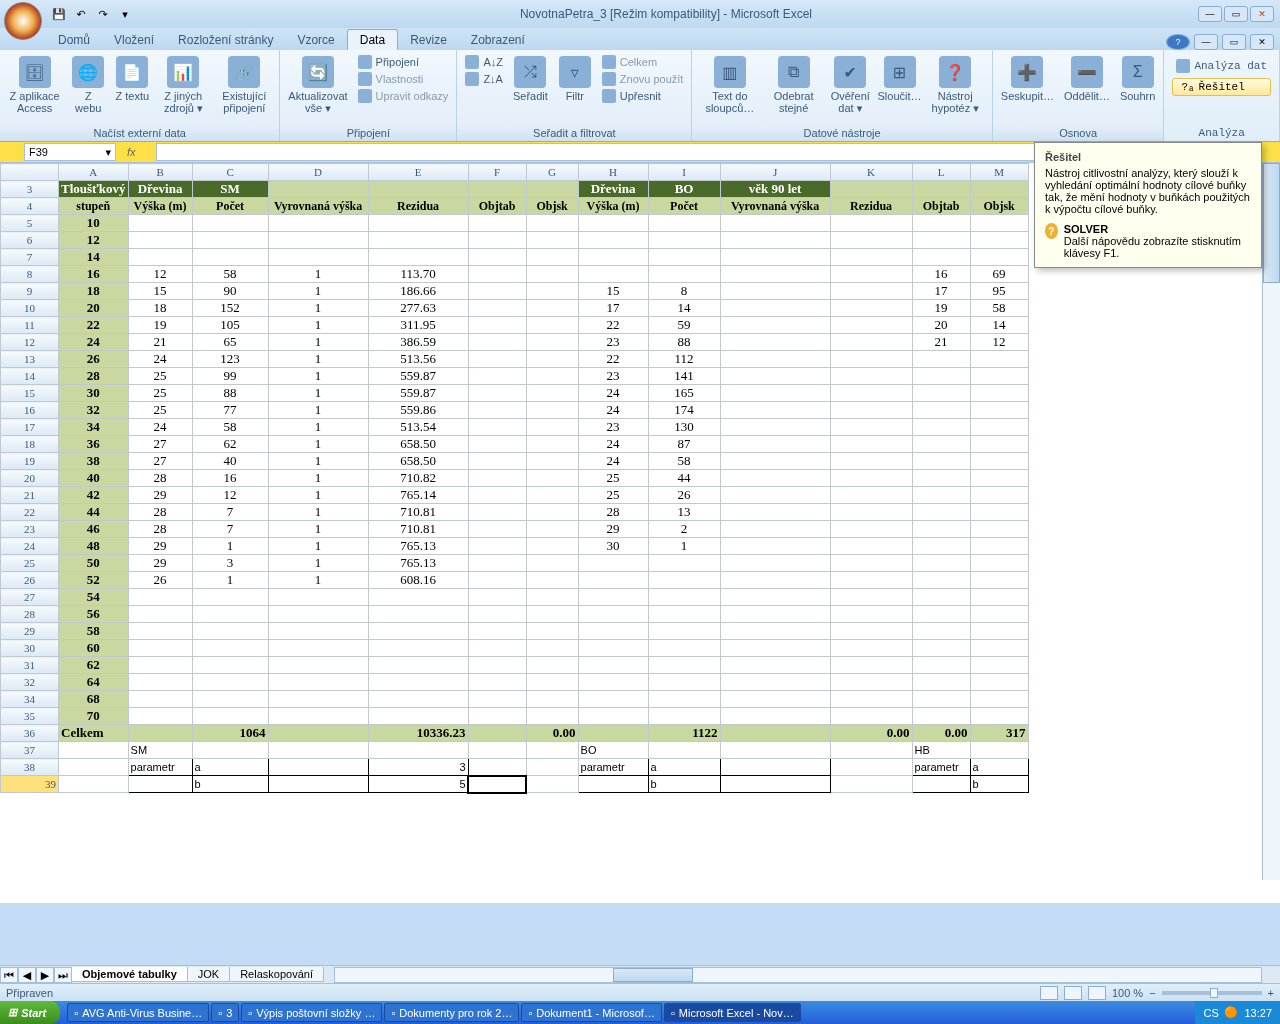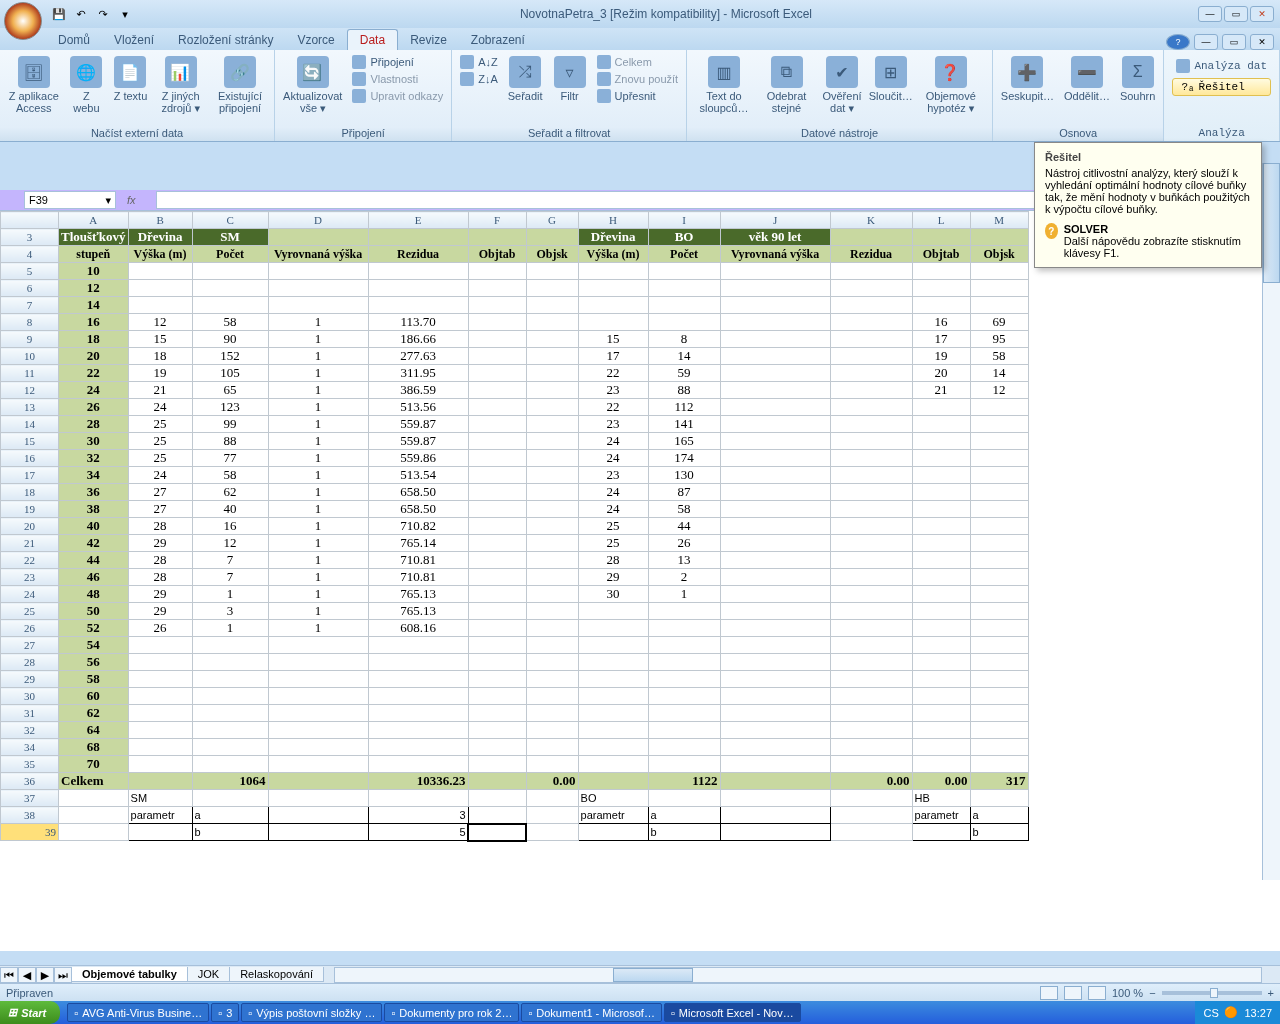--- a/index.html
+++ b/index.html
@@ -10,39 +10,39 @@
 .office-btn { width:38px; height:38px; border-radius:50%; background:radial-gradient(#fff,#f0b050 40%,#b04020 70%,#4060a0); position:absolute; top:2px; left:4px; border:1px solid #888; z-index:10; }
 .qat { margin-left:46px; display:flex; gap:4px; align-items:center; }
 .qat-btn { width:18px; height:18px; display:flex; align-items:center; justify-content:center; border-radius:3px; }
 .title-text { flex:1; text-align:center; color:#3b5a7a; font-size:12px; }
 .win-controls { display:flex; gap:2px; margin-right:2px; }
 .win-btn { width:24px; height:16px; background:#d6e8f8; border:1px solid #8aaed0; border-radius:3px; display:flex; align-items:center; justify-content:center; font-size:9px; }
 
 
 .ribbon-tabs { height:22px; background:linear-gradient(#cfe4f6,#bcd8f0); display:flex; align-items:flex-end; padding-left:46px; }
 .ribbon-tab { padding:3px 12px; color:#3b5a7a; font-size:12px; border-radius:3px 3px 0 0;margin-top:36px; }
-.ribbon-tab.active { background:#eaf3fb; border:1px solid #8aaed0; border-bottom:none; color:#b91c1c; }
+.ribbon-tab.active { background:#eaf3fb; border:1px solid #8aaed0; border-bottom:none; color:#000000; }
 .ribbon-right { margin-left:auto; display:flex; gap:4px; margin-right:6px; }
 
 
 .ribbon { height:92px; background:linear-gradient(#f2f8fd,#e2eef9 85%,#cfe1f0); border-bottom:1px solid #8aaed0; display:flex; }
 .ribbon-group { border-right:1px solid #b8d2e8; padding:2px 4px 0 4px; display:flex; flex-direction:column; position:relative; }
 .group-body { flex:1; display:flex; align-items:flex-start; gap:2px; padding-top:2px; }
 .group-label { text-align:center; font-size:11px; color:#3b5a7a; padding:1px 0 2px; }
 .big-btn { display:flex; flex-direction:column; align-items:center; justify-content:flex-start; padding:2px 4px; border-radius:3px; text-align:center; font-size:11px; color:#3b5a7a; min-width:42px; }
 .big-btn .ico { width:32px; height:32px; margin-bottom:2px; background:#8ab0d8; border-radius:4px; display:flex; align-items:center; justify-content:center; font-size:16px; }
 .small-list { display:flex; flex-direction:column; gap:1px; }
 .small-btn { display:flex; align-items:center; gap:4px; padding:1px 4px; font-size:11px; color:#3b5a7a; border-radius:3px; white-space:nowrap; }
 .small-btn.dim { color:#8a9aac; }
 .small-ico { width:14px; height:14px; background:#8ab0d8; border-radius:2px; }
 .analyza-grp { background:linear-gradient(#eef6fc,#e0eef8);font-family:Liberation Mono, monospace; }
 .res-btn { background:linear-gradient(#fffbe0,#ffe89a); border:1px solid #e0c050; padding:2px 8px; border-radius:3px; display:flex; align-items:center; gap:4px; font-size:11px;}
 
 
-.fbar { height:21px; background:#c4b5fd; border-bottom:1px solid #a7c0da; display:flex; align-items:center;margin-top:48px; }
+.fbar { height:21px; background:#fde047; border-bottom:1px solid #a7c0da; display:flex; align-items:center; }
 .namebox { width:92px; height:18px; margin-left:24px; background:#fff; border:1px solid #a7c0da; padding:0 4px; font-size:11px; display:flex; align-items:center; }
 .fbar-btns { width:40px; display:flex; justify-content:center; color:#888; }
 .fx { width:18px; font-style:italic; color:#666; }
 .formula-input { flex:1; height:18px; background:#fff; border:1px solid #a7c0da; margin-right:20px; }
 
 
 .grid-wrap { position:relative; height:740px; background:#fff; overflow:hidden; }
 table.sheet { border-collapse:collapse; table-layout:fixed; font-family:"Times New Roman",serif; font-size:13px; }
 table.sheet th, table.sheet td { border:1px solid #c0c8d0; height:17px; padding:0 2px; overflow:hidden; white-space:nowrap; }
 .colhdr th { background:linear-gradient(#f6fafd,#dce9f5); font-weight:normal; font-size:11px; color:#3b5a7a; font-family:"Segoe UI"; text-align:center; }
@@ -225,21 +225,21 @@
       <div class="big-btn">
           <div class="ico">✔</div>
           <span>Ověření dat ▾</span>
         </div>
       <div class="big-btn">
           <div class="ico">⊞</div>
           <span>Sloučit…</span>
         </div>
       <div class="big-btn">
           <div class="ico">❓</div>
-          <span>Objemové hypotéz ▾</span>
+          <span>Nástroj hypotéz ▾</span>
         </div>
     </div>
     <div class="group-label">Datové nástroje</div>
   </div>
   <div class="ribbon-group">
     <div class="group-body">
       <div class="big-btn">
           <div class="ico">➕</div>
           <span>Seskupit…</span>
         </div>

